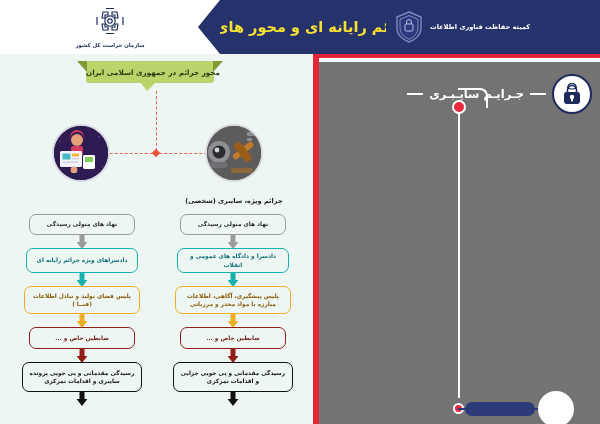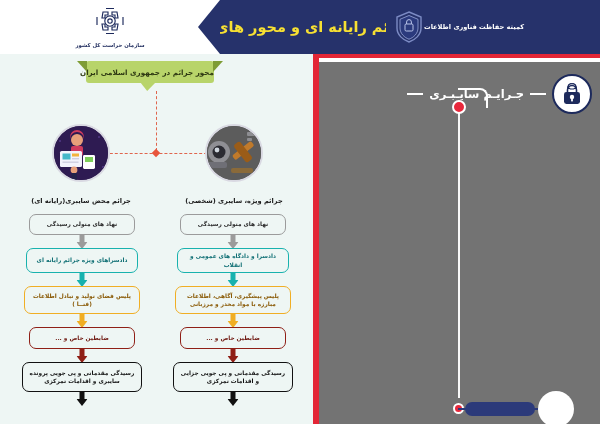--- a/index.html
+++ b/index.html
@@ -7,21 +7,21 @@
   body {
     font-family:"DejaVu Sans","Liberation Sans",sans-serif;
     background:#ffffff;
     position:relative;
   }
 
   
   .header { position:absolute; left:0; top:0; width:600px; height:54px; display:flex; }
   .hdr-left {
     width:214px; height:54px; background:#26326b;
-    display:flex; align-items:center; justify-content:flex-end; padding-left:8px;
+    display:flex; align-items:center; justify-content:flex-end; gap:6px; padding-left:8px;
     position:relative; overflow:hidden;
   }
   .hdr-left-label { color:#ffffff; font-size:6.6px; font-weight:bold; white-space:nowrap; }
   .shield {
     width:30px; height:34px; position:relative; flex:none;
   }
   .shield svg { display:block; }
   .hdr-mid {
     width:166px; height:54px; background:#26326b;
     display:flex; align-items:center; justify-content:center;
@@ -55,21 +55,21 @@
     background:#737373; overflow:hidden;
   }
   .red-band-top {
     position:absolute; left:0; top:0; width:600px; height:4px; background:#e32636;
   }
 
   
   .green-banner {
     position:absolute; left:86px; top:7px; width:128px; height:22px;
     background:#b8d46a; border-radius:3px;
-    display:flex; align-items:center; justify-content:flex-start;
+    display:flex; align-items:center; justify-content:flex-end;
   }
   .green-banner span { color:#2f3a13; font-size:7.2px; font-weight:bold; white-space:nowrap; }
   .green-banner:before, .green-banner:after {
     content:""; position:absolute; top:0; width:10px; height:11px; background:#7e9c35;
   }
   .green-banner:before { left:-9px; clip-path:polygon(100% 0,100% 100%,0 0); }
   .green-banner:after  { right:-9px; clip-path:polygon(0 0,0 100%,100% 0); }
   .banner-tail {
     position:absolute; left:140px; top:28px; width:16px; height:9px;
     background:#b8d46a; clip-path:polygon(0 0,100% 0,45% 100%);
@@ -279,21 +279,20 @@
           <rect x="36" y="15" width="8" height="22" rx="2.4" fill="#9a5c18"></rect>
         </g>
         <rect x="28" y="42" width="22" height="5" rx="2" fill="#8a6a3a"></rect>
         <g opacity=".55" fill="#b9b9c0">
           <rect x="44" y="6" width="8" height="4" rx="1"></rect>
           <rect x="44" y="12" width="5" height="3" rx="1"></rect>
         </g>
       </svg>
     </div>
 
-    <div class="thumb-cap cap-left">جرائم محض سایبری(رایانه ای)</div>
     <div class="thumb-cap cap-right">جرائم ویژه، سایبری (شخصی)</div>
 
     <div class="flow-col col-left">
       <div class="fbox gray">
         <span>نهاد های متولی رسیدگی</span>
       </div>
       <div class="arrow-wrap a-gray">
           <i class="shaft"></i>
           <i class="head"></i>
         </div>

